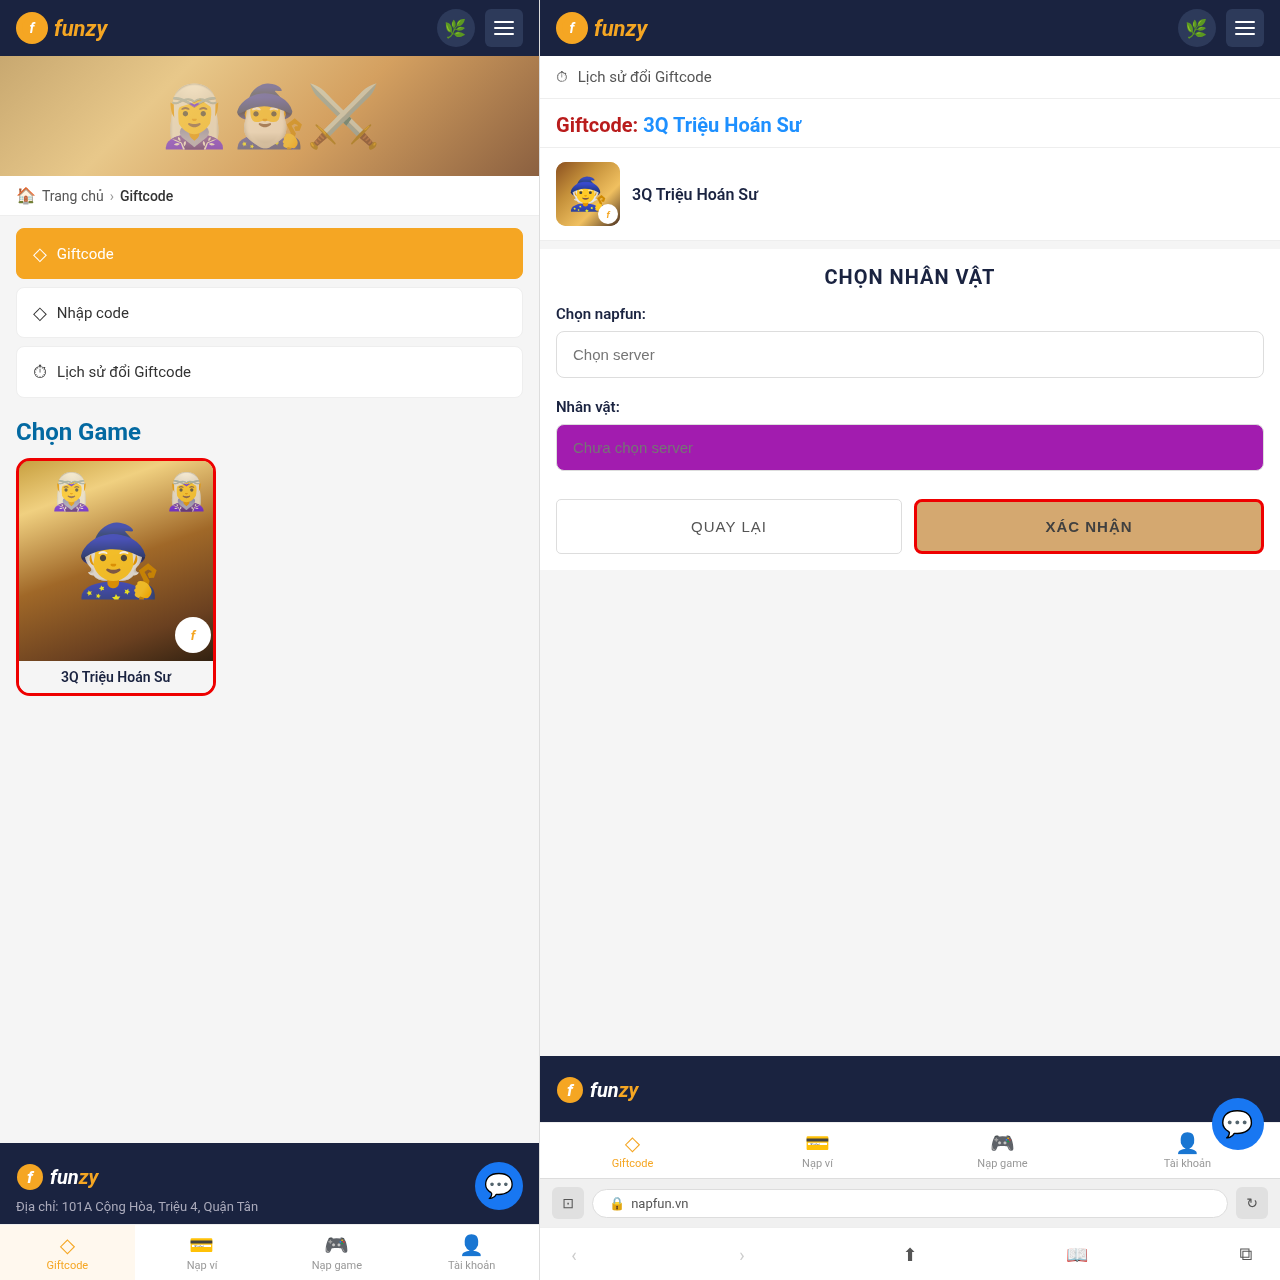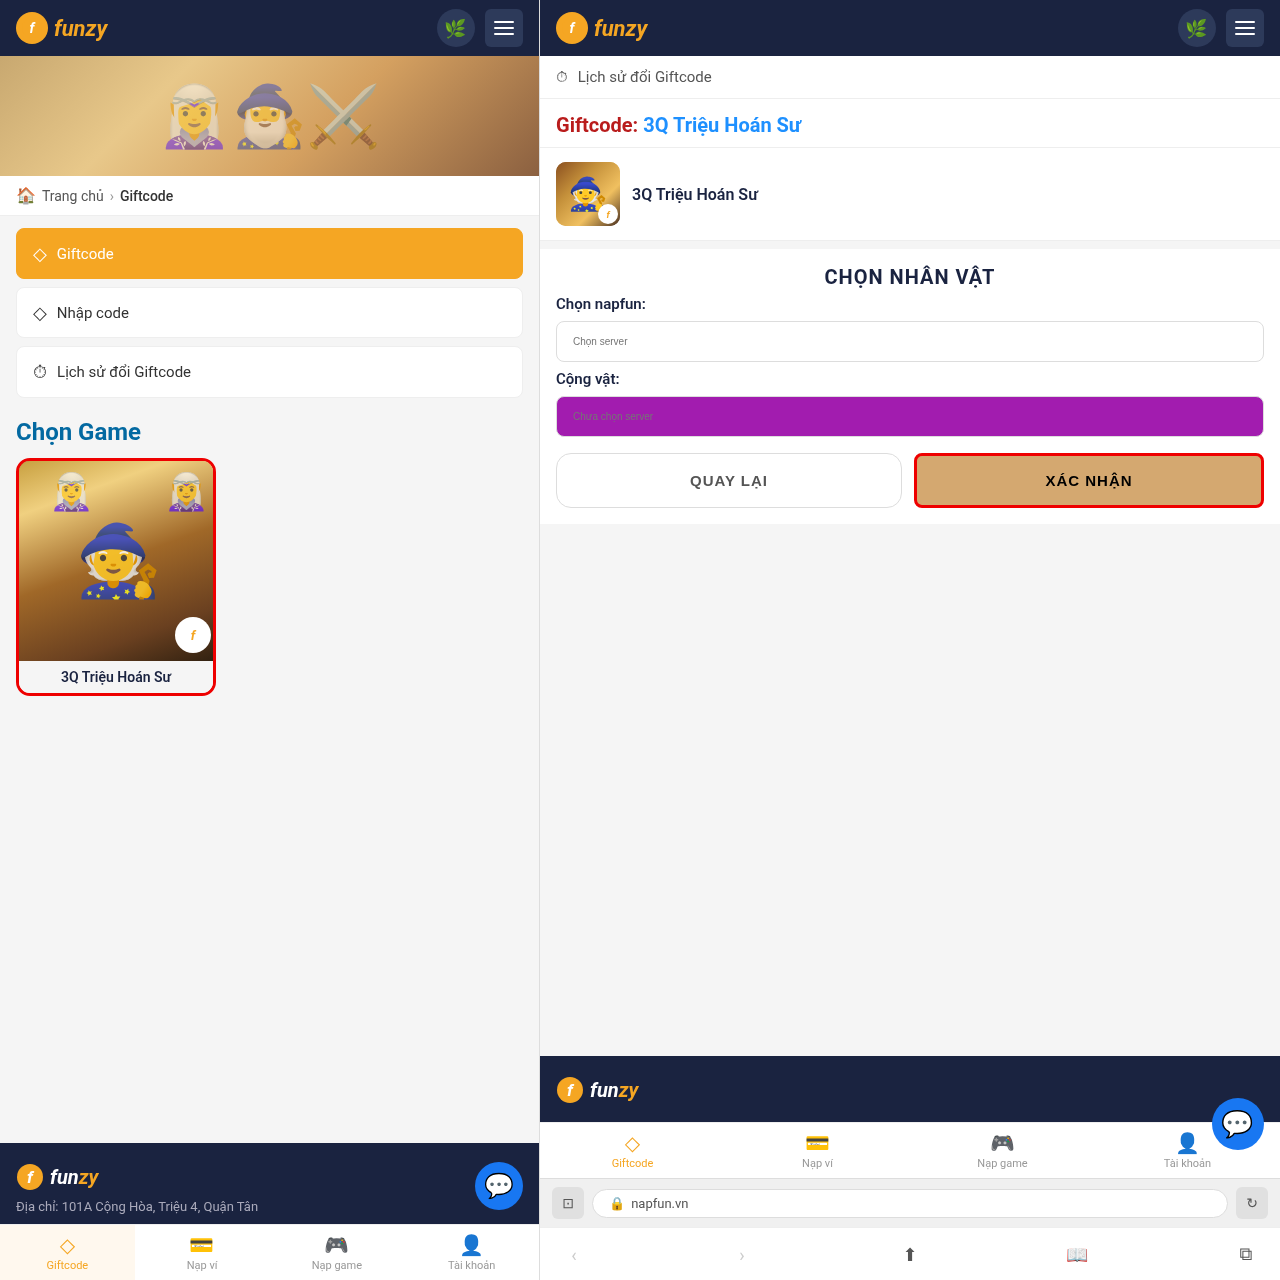--- a/index.html
+++ b/index.html
@@ -233,55 +233,55 @@
     }
     .game-mini-name { font-size: 16px; font-weight: 600; color: #1a2340; }
 
     .char-select-section {
       padding: 16px;
       background: white;
       margin-top: 8px;
     }
     .char-select-heading {
       font-size: 20px; font-weight: bold; text-align: center;
-      color: #1a2340; margin-bottom: 6px; letter-spacing: 1px;
+      color: #1a2340; margin-bottom: 16px; letter-spacing: 1px;
     }
     .field-label { font-size: 15px; font-weight: 600; color: #1a2340; margin-bottom: 8px; }
     .field-input {
       width: 100%;
       border: 1px solid #ddd;
       border-radius: 8px;
       padding: 14px 16px;
-      font-size: 10px; color: #aaa;
+      font-size: 15px; color: #aaa;
       background: white;
       outline: none;
       cursor: pointer;
-      margin-bottom: 8px;
+      margin-bottom: 20px;
     }
     .field-input.disabled { background: #a21caf; color: #bbb; }
 
     .btn-row {
       display: flex; gap: 12px; margin-top: 8px;
     }
     .btn-back {
       flex: 1;
       padding: 16px;
       border: 1px solid #ddd;
       background: white;
-      border-radius: 15px;
-      font-size: 15px; font-weight: bold; color: #555;
+      border-radius: 5px;
+      font-size: 15px; font-weight: normal; color: #555;
       cursor: pointer; letter-spacing: 1px;
     }
     .btn-confirm {
       flex: 1;
       padding: 16px;
       background: #d4a870;
       border: 3px solid #e00;
       border-radius: 8px;
-      font-size: 15px; font-weight: bold; color: #000000;
+      font-size: 15px; font-weight: bold; color: #404040;
       cursor: pointer; letter-spacing: 1px;
     }
 
     .right-footer {
       margin-top: auto;
       background: #1a2340;
       padding: 20px 16px 10px;
       flex-shrink: 0;
     }
     .right-footer-logo { margin-bottom: 8px; }
@@ -507,21 +507,21 @@
 
     <div class="char-select-section">
       <div class="char-select-heading">CHỌN NHÂN VẬT</div>
 
       <div>
         <div class="field-label">Chọn napfun:</div>
         <input class="field-input" type="text" readonly="" placeholder="Chọn server" style="">
       </div>
 
       <div>
-        <div class="field-label">Cộng vật:</div>
+        <div class="field-label">Nhân vật:</div>
         <input class="field-input disabled" type="text" readonly="" disabled="" placeholder="Chưa chọn server" style="">
       </div>
 
       <div class="btn-row">
         <button class="btn-back">QUAY LẠI</button>
         <button class="btn-confirm">XÁC NHẬN</button>
       </div>
     </div>
 
     <div class="right-footer">

